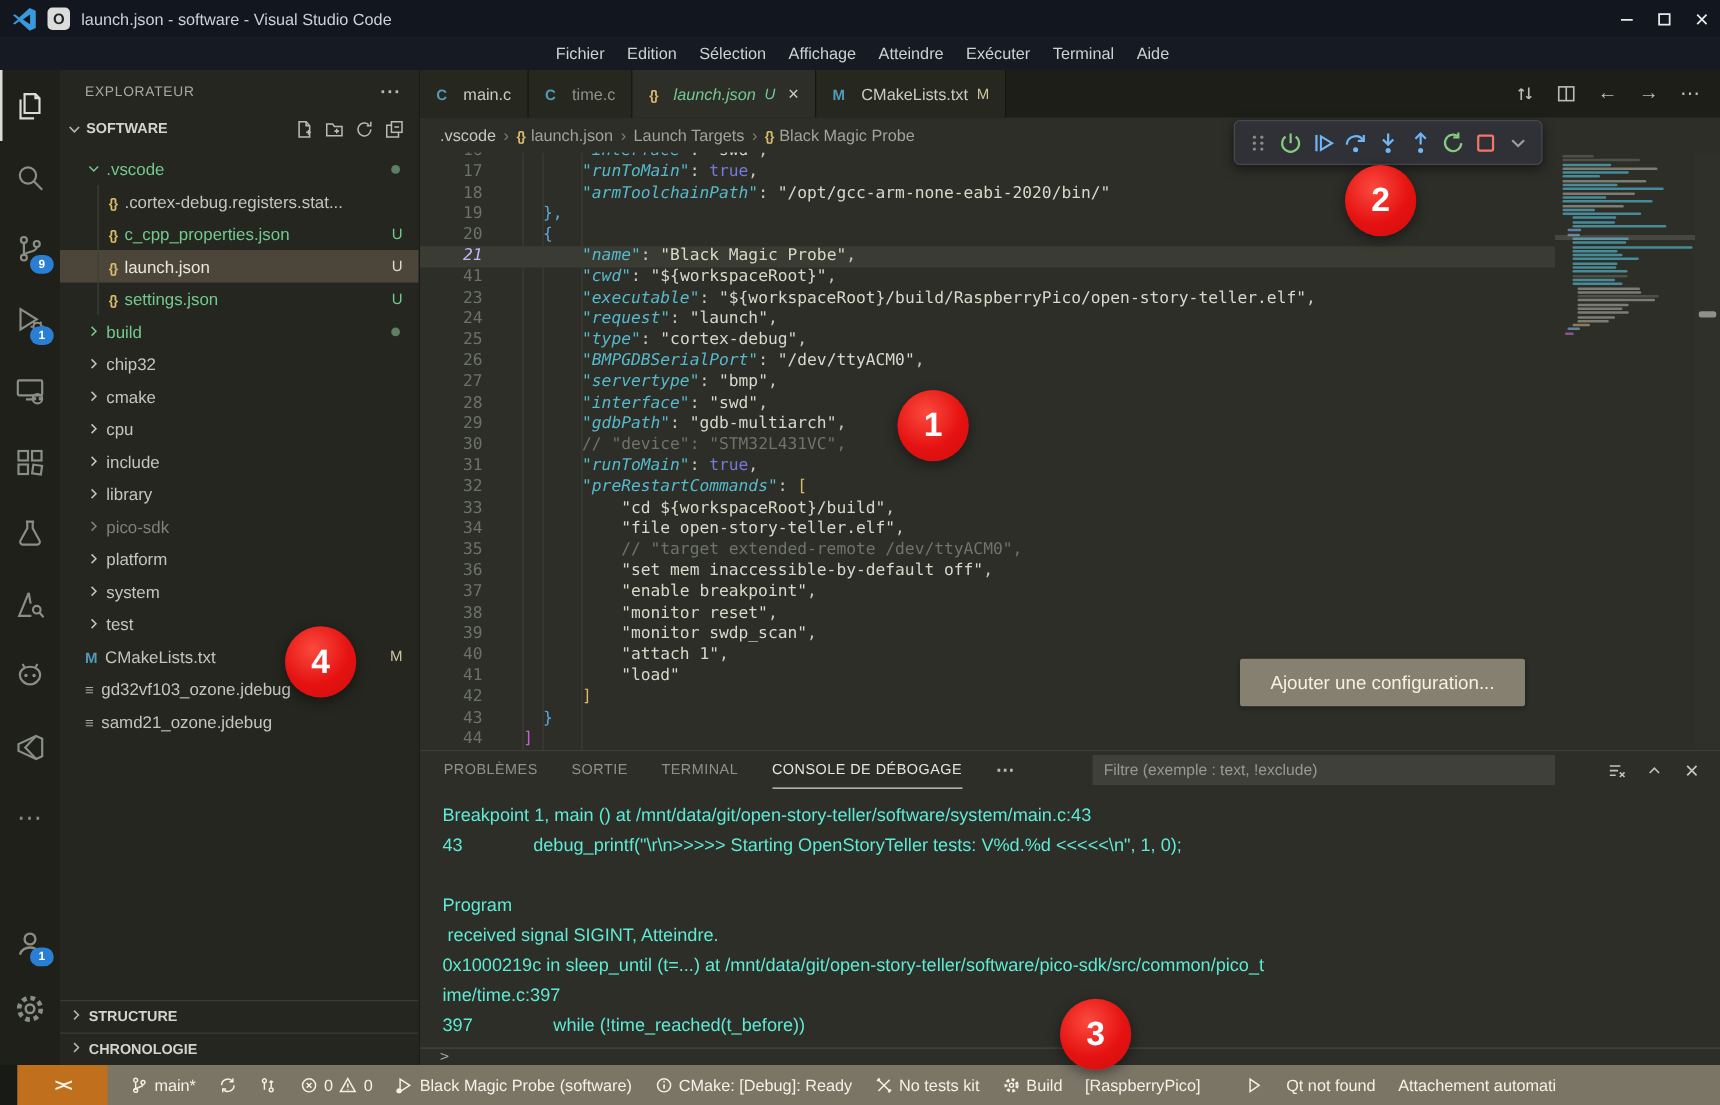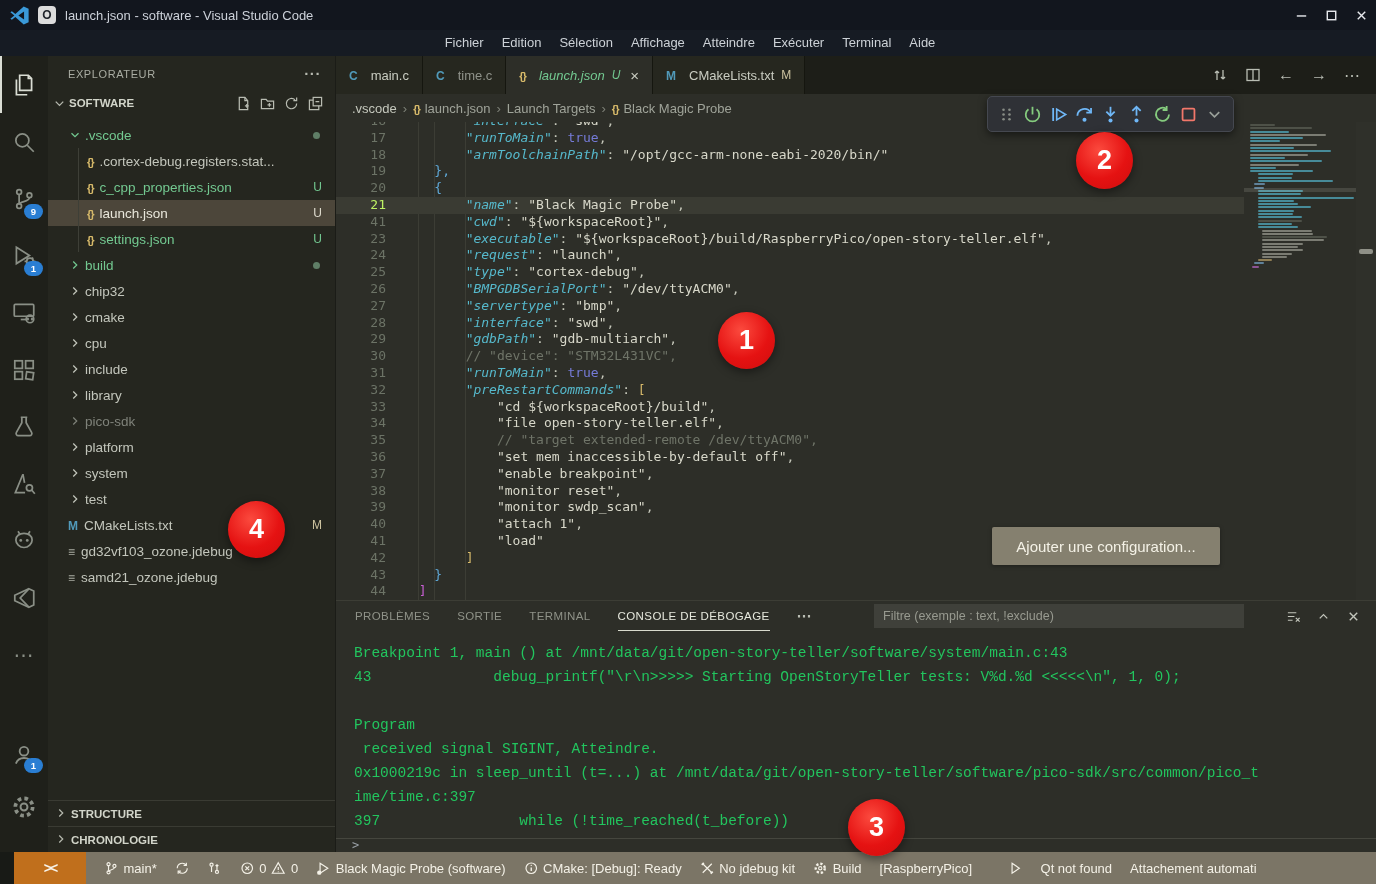--- a/index.html
+++ b/index.html
@@ -90,21 +90,21 @@
   .bc-item .fi-json{margin-right:0;}
 
   
   .codearea{position:absolute;top:66px;left:0;right:0;height:478px;overflow:hidden;
     font-family:"DejaVu Sans Mono",monospace;font-size:13px;}
   .iguide{position:absolute;top:0;bottom:0;width:1px;background:#3c3d35;}
   .code-scroll{position:absolute;top:-9px;left:0;right:20px;}
   .cl{height:16.8px;line-height:16.8px;white-space:pre;display:flex;}
   .cl .ln{width:50px;flex:none;text-align:right;color:#6c7366;padding-right:17px;}
   .cl.cur{background:#3a3b33;}
-  .cl.cur .ln{color:#bef264;}
+  .cl.cur .ln{color:#c4b5fd;font-style:italic;}
   .tk-k{color:#56b9cc;font-style:italic;}
   .tk-s{color:#d8d8ca;}
   .tk-v{color:#757bd8;}
   .tk-c{color:#6f7468;}
   .tk-p{color:#c6c8bb;}
   .tk-pb{color:#5fa8d7;}
   .tk-py{color:#d7ba6a;}
   .tk-pm{color:#c75fd4;}
   .minimap{position:absolute;top:0;right:20px;width:112px;bottom:0;background:#2d2e28;padding-top:2px;}
   .mm-bar{height:2px;margin:0 0 1.3px 6px;border-radius:1px;opacity:.8;}
@@ -118,21 +118,21 @@
     font-size:11.5px;letter-spacing:.4px;color:#8f9288;}
   .ptab{display:flex;align-items:center;border-bottom:1px solid transparent;}
   .ptab.active{color:#e6e8dd;border-bottom-color:#d8dacd;}
   .ptab-more{display:flex;align-items:center;color:#b9bdb3;font-size:15px;font-weight:700;}
   .panel-filter{margin-left:auto;margin-top:3px;width:352px;height:24px;background:#3f403a;border:none;
     color:#c8cabf;font-size:12.5px;padding:0 9px;outline:none;font-family:"Liberation Sans",sans-serif;}
   .panel-filter::placeholder{color:#989a90;}
   .panel-actions{display:flex;align-items:center;gap:15px;padding:0 15px;color:#c3c6bc;}
   .panel-actions .icon svg{width:15px;height:15px;}
   .console{position:absolute;top:30px;left:0;right:0;bottom:14px;padding:10px 0 0 18px;
-    font-family:Liberation Mono, monospace;font-size:14.5px;line-height:24px;color:#22c55e;overflow:hidden;}
+    font-family:Liberation Sans, sans-serif;font-size:14.5px;line-height:24px;color:#5eead4;overflow:hidden;}
   .console-line{white-space:pre;min-height:24px;}
   .console-prompt{position:absolute;bottom:0;left:0;right:0;height:13px;border-top:1px solid #45463e;
     color:#99a0a6;font-family:"DejaVu Sans Mono",monospace;font-size:12px;line-height:13px;padding-left:16px;}
 
   
   .debug-toolbar{position:absolute;left:987px;top:96px;height:34px;background:#2f3136;
     border:1px solid #454850;border-radius:5px;box-shadow:0 3px 9px rgba(0,0,0,.5);
     display:flex;align-items:center;gap:7px;padding:0 9px;z-index:5;}
   .debug-toolbar .icon svg{width:19px;height:19px;}
   .dbg-grip-icon{color:#878c85;}
@@ -820,21 +820,21 @@
           </span>
           <span>CMake: [Debug]: Ready</span>
         </div>
         <div class="sb-item">
           <span class="icon ">
             <svg viewBox="0 0 16 16" fill="none" stroke="currentColor" stroke-width="1.3">
               <path d="M3 13L13 3M3 3l10 10"></path>
               <path d="M2 4.2l2.2-2.2M11.8 14l2.2-2.2" stroke-width="2"></path>
             </svg>
           </span>
-          <span>No jdebug kit</span>
+          <span>No tests kit</span>
         </div>
         <div class="sb-item">
           <span class="icon ">
             <svg viewBox="0 0 16 16" fill="none" stroke="currentColor">
               <circle cx="8" cy="8" r="5" stroke-width="2.6" stroke-dasharray="2.5 2.1"></circle>
               <circle cx="8" cy="8" r="1.8" stroke-width="1.2"></circle>
             </svg>
           </span>
           <span>Build</span>
         </div>

